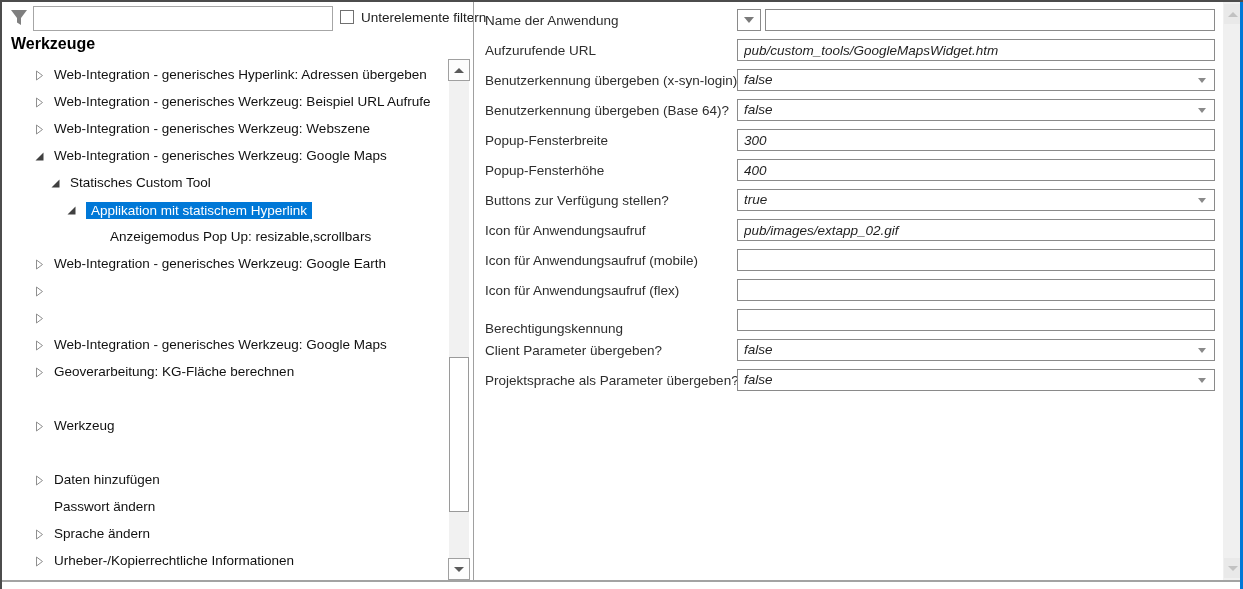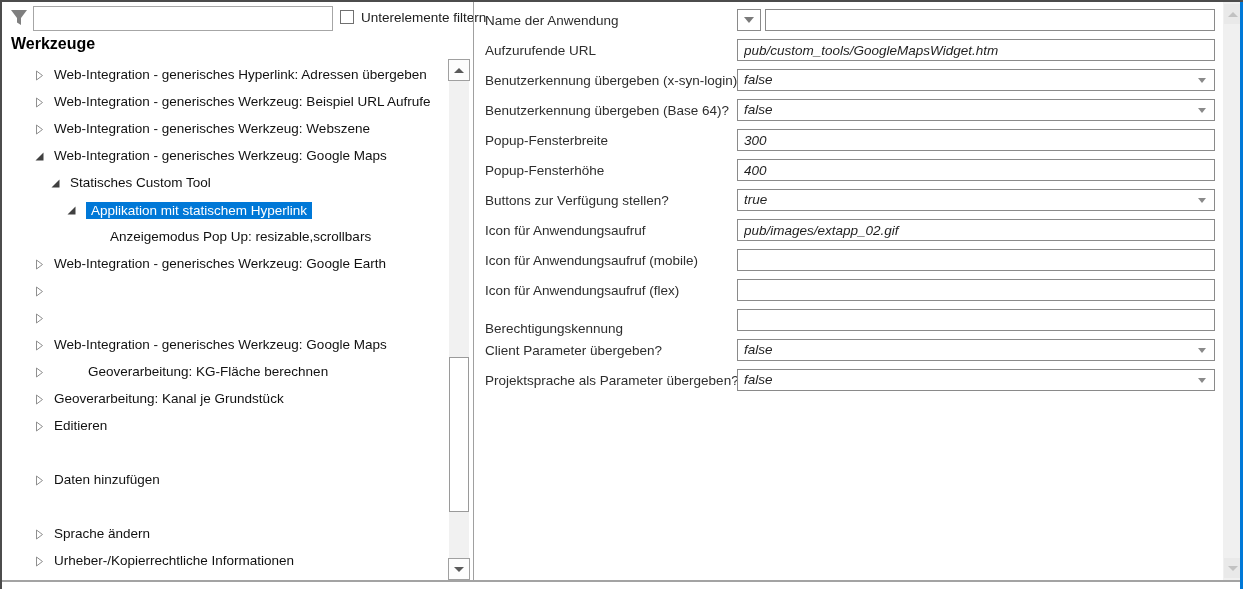--- a/index.html
+++ b/index.html
@@ -134,39 +134,36 @@
       <div class="tree-row" style="top: 270px;">
         <svg viewBox="0 0 11 11" class="tw" style="left: 30px;">
           <polygon points="2.5,1 2.5,10 8.5,5.5" fill="#ffffff" stroke="#8f8f8f"></polygon>
         </svg>
         <span class="tlabel" style="left: 50px;">Web-Integration - generisches Werkzeug: Google Maps</span>
       </div>
       <div class="tree-row" style="top: 297px;">
         <svg viewBox="0 0 11 11" class="tw" style="left: 30px;">
           <polygon points="2.5,1 2.5,10 8.5,5.5" fill="#ffffff" stroke="#8f8f8f"></polygon>
         </svg>
-        <span class="tlabel" style="left: 50px; margin-left: 34px;">Geoverarbeitung: KG-Fläche berechnen</span>
-      </div>
-      <div class="tree-row" style="top: 324px;">
-        <svg viewBox="0 0 11 11" class="tw" style="left: 30px;">
-          <polygon points="2.5,1 2.5,10 8.5,5.5" fill="#ffffff" stroke="#8f8f8f"></polygon>
-        </svg>
-        <span class="tlabel" style="left: 50px;">Geoverarbeitung: Kanal je Grundstück</span>
+        <span class="tlabel" style="left: 50px;">Geoverarbeitung: KG-Fläche berechnen</span>
       </div>
       <div class="tree-row" style="top: 351px;">
         <svg viewBox="0 0 11 11" class="tw" style="left: 30px;">
           <polygon points="2.5,1 2.5,10 8.5,5.5" fill="#ffffff" stroke="#8f8f8f"></polygon>
         </svg>
-        <span class="tlabel" style="left: 50px;">Editieren</span>
+        <span class="tlabel" style="left: 50px;">Werkzeug</span>
       </div>
       <div class="tree-row" style="top: 405px;">
         <svg viewBox="0 0 11 11" class="tw" style="left: 30px;">
           <polygon points="2.5,1 2.5,10 8.5,5.5" fill="#ffffff" stroke="#8f8f8f"></polygon>
         </svg>
         <span class="tlabel" style="left: 50px;">Daten hinzufügen</span>
+      </div>
+      <div class="tree-row" style="top: 432px;">
+        <span class="tlabel" style="left: 50px;">Passwort ändern</span>
       </div>
       <div class="tree-row" style="top: 486px;">
         <svg viewBox="0 0 11 11" class="tw" style="left: 30px;">
           <polygon points="2.5,1 2.5,10 8.5,5.5" fill="#ffffff" stroke="#8f8f8f"></polygon>
         </svg>
         <span class="tlabel" style="left: 50px;">Urheber-/Kopierrechtliche Informationen</span>
       </div>
       <div class="tree-row" style="top: 459px;">
         <svg viewBox="0 0 11 11" class="tw" style="left: 30px;">
           <polygon points="2.5,1 2.5,10 8.5,5.5" fill="#ffffff" stroke="#8f8f8f"></polygon>

